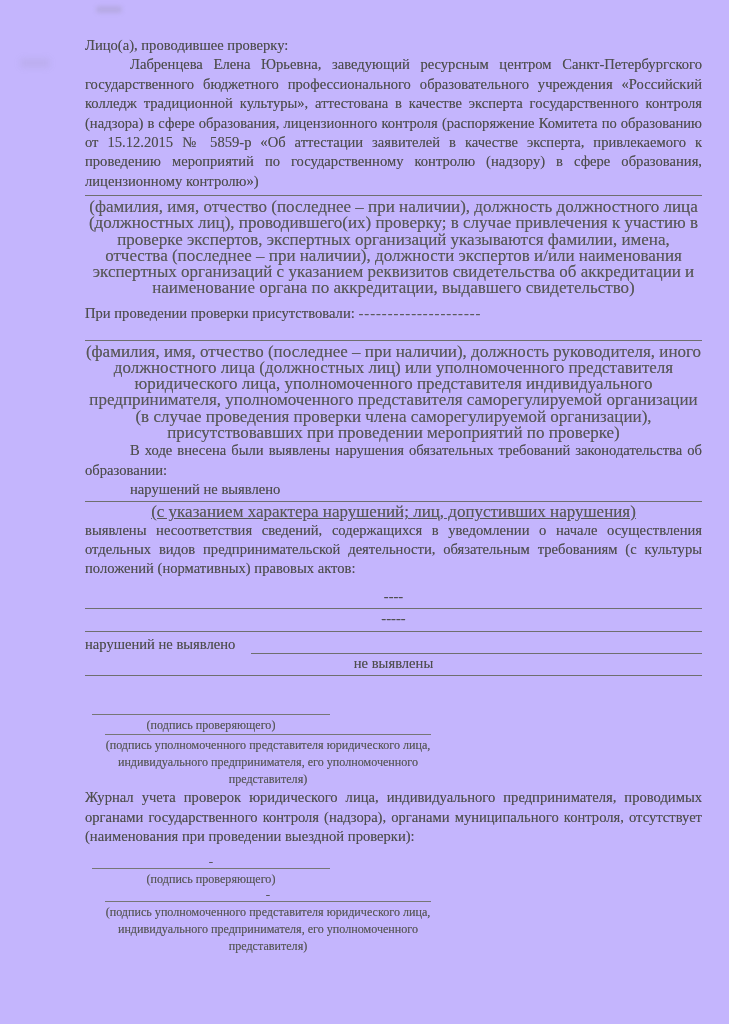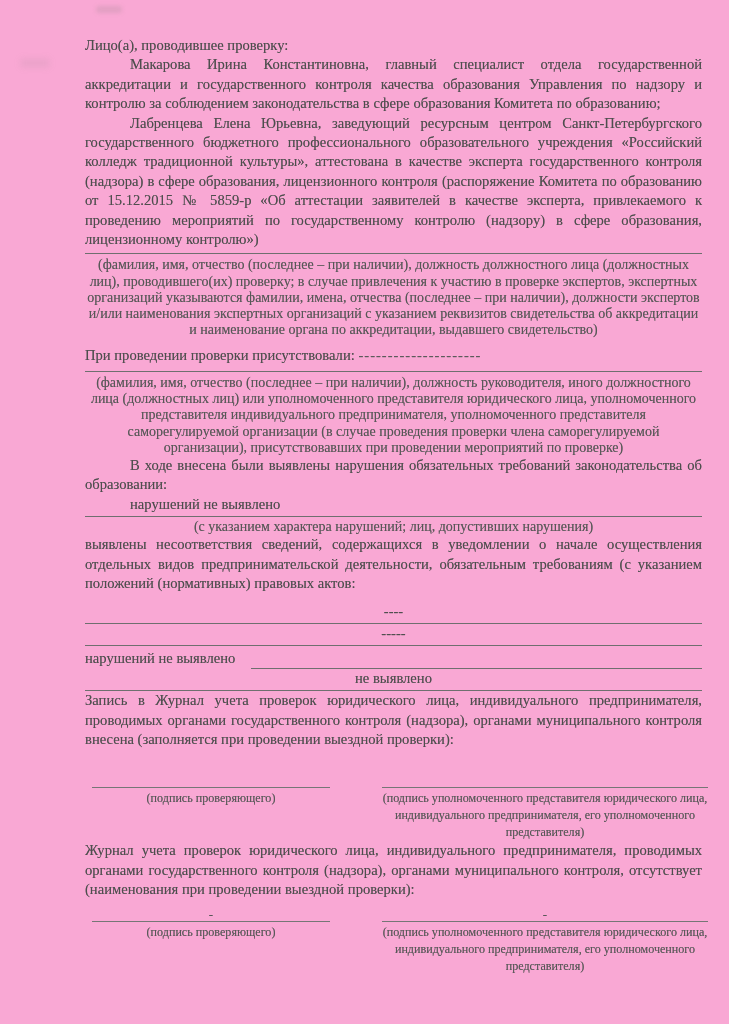--- a/index.html
+++ b/index.html
@@ -1,64 +1,64 @@
 <!DOCTYPE html>
 <html lang="ru"><head>
 <meta charset="utf-8">
 <style>
   html,body{margin:0;padding:0;background:#e9e9e7;}
   .paper{
     position:relative;
     width:729px;height:1024px;
     margin:0;
-    background:#f9a8d4;
+    background:#c4b5fd;
     box-sizing:border-box;
     padding:36px 27px 0 85px;
     font-family:"Liberation Serif","DejaVu Serif",serif;
     color:#4e4e4e;
     font-size:14.6px;
     line-height:19.4px;
     overflow:hidden;
     text-shadow:0 0 0.5px rgba(80,80,80,.55);
   }
   .paper p{margin:0;text-align:justify;}
   .indent{text-indent:45px;}
   .footnote{
-    font-size:14px;line-height:16.2px;
+    font-size:17px;line-height:16.2px;
     text-align:center;color:#585858;
   }
   .footnote-ruled{margin-top:4px;padding-top:3px;border-top:1.2px solid #6f6f6f;}
   .present-row{
     margin-top:6px;
     border-bottom:1.2px solid #6f6f6f;
-    padding-bottom:5px;
+    padding-bottom:16px;
     white-space:nowrap;
   }
   .present-row .dashes{letter-spacing:1px;color:#5a5a5a;}
   .footnote-below{padding-top:3px;}
   .mt8{margin-top:8px;}
   .mt16{margin-top:16px;}
   .mt18{margin-top:18px;}
   .mt20{margin-top:20px;}
   .mt26{margin-top:26px;}
   .mt38{margin-top:38px;}
   .value-line{
     padding-left:45px;padding-bottom:2px;
     border-bottom:1.2px solid #6f6f6f;
   }
-  .caption{margin-top:2px;}
+  .caption{margin-top:2px;text-decoration:underline;}
   .center-underline{
     text-align:center;
     border-bottom:1.2px solid #6f6f6f;
     padding-bottom:2px;
   }
   .partial-row{display:flex;align-items:flex-end;margin-top:3px;}
   .partial-row .label{white-space:nowrap;}
   .partial-row .fill{flex:1;margin-left:16px;border-bottom:1.2px solid #6f6f6f;height:18px;}
-  .sig-row{display:flex;justify-content:space-between;}
+  .sig-row{display:flex;flex-direction:column;}
   .sig-col{display:flex;flex-direction:column;}
   .sig-left{width:238px;margin-left:7px;}
   .sig-right{width:326px;margin-right:-6px;margin-left:20px;}
   .sig-dash{
     text-align:center;font-size:13px;line-height:13px;height:13px;color:#565656;
   }
   .sig-line{border-bottom:1.1px solid #767676;height:0;}
   .sig-caption{
     margin-top:2px;
     font-size:12.1px;line-height:17px;
@@ -74,54 +74,52 @@
   }
 </style>
 </head>
 <body>
 
 <div class="paper">
   <div class="scan-artifact"></div>
   <div class="scan-artifact2"></div>
 
   <p>Лицо(а), проводившее проверку:</p>
-  <p class="indent">Макарова Ирина Константиновна, главный специалист отдела государственной аккредитации и государственного контроля качества образования Управления по надзору и контролю за соблюдением законодательства в сфере образования Комитета по образованию;</p>
   <p class="indent">Лабренцева Елена Юрьевна, заведующий ресурсным центром Санкт-Петербургского государственного бюджетного профессионального образовательного учреждения «Российский колледж традиционной культуры», аттестована в качестве эксперта государственного контроля (надзора) в сфере образования, лицензионного контроля (распоряжение Комитета по образованию от 15.12.2015 № 5859-р «Об аттестации заявителей в качестве эксперта, привлекаемого к проведению мероприятий по государственному контролю (надзору) в сфере образования, лицензионному контролю»)</p>
 
   <div class="footnote footnote-ruled">(фамилия, имя, отчество (последнее – при наличии), должность должностного лица (должностных лиц), проводившего(их) проверку; в случае привлечения к участию в проверке экспертов, экспертных организаций указываются фамилии, имена, отчества (последнее – при наличии), должности экспертов и/или наименования экспертных организаций с указанием реквизитов свидетельства об аккредитации и наименование органа по аккредитации, выдавшего свидетельство)</div>
 
   <div class="present-row mt8">
     <span>При проведении проверки присутствовали: </span><span class="dashes">---------------------</span>
   </div>
   <div class="footnote footnote-below">(фамилия, имя, отчество (последнее – при наличии), должность руководителя, иного должностного лица (должностных лиц) или уполномоченного представителя юридического лица, уполномоченного представителя индивидуального предпринимателя, уполномоченного представителя саморегулируемой организации (в случае проведения проверки члена саморегулируемой организации), присутствовавших при проведении мероприятий по проверке)</div>
 
   <p class="indent mt8">В ходе внесена были выявлены нарушения обязательных требований законодательства об образовании:</p>
   <div class="value-line">
     <span>нарушений не выявлено</span>
   </div>
   <div class="footnote caption">(с указанием характера нарушений; лиц, допустивших нарушения)</div>
 
-  <p class="mt20">выявлены несоответствия сведений, содержащихся в уведомлении о начале осуществления отдельных видов предпринимательской деятельности, обязательным требованиям (с указанием положений (нормативных) правовых актов:</p>
+  <p class="mt20">выявлены несоответствия сведений, содержащихся в уведомлении о начале осуществления отдельных видов предпринимательской деятельности, обязательным требованиям (с культуры положений (нормативных) правовых актов:</p>
   <div class="center-underline mt8">
     <span>----</span>
   </div>
 
   <div class="center-underline">
     <span>-----</span>
   </div>
 
   <div class="partial-row">
     <span class="label">нарушений не выявлено</span>
     <span class="fill"></span>
   </div>
   <div class="center-underline">
-    <span>не выявлено</span>
+    <span>не выявлены</span>
   </div>
 
-  <p class="mt26">Запись в Журнал учета проверок юридического лица, индивидуального предпринимателя, проводимых органами государственного контроля (надзора), органами муниципального контроля внесена (заполняется при проведении выездной проверки):</p>
 
   <div class="sig-row mt38">
     <div class="sig-col sig-left">
       <div class="sig-line"></div>
       <div class="sig-caption">(подпись проверяющего)</div>
     </div>
     <div class="sig-col sig-right">
       <div class="sig-line"></div>
       <div class="sig-caption">(подпись уполномоченного представителя юридического лица, индивидуального предпринимателя, его уполномоченного представителя)</div>
     </div>

